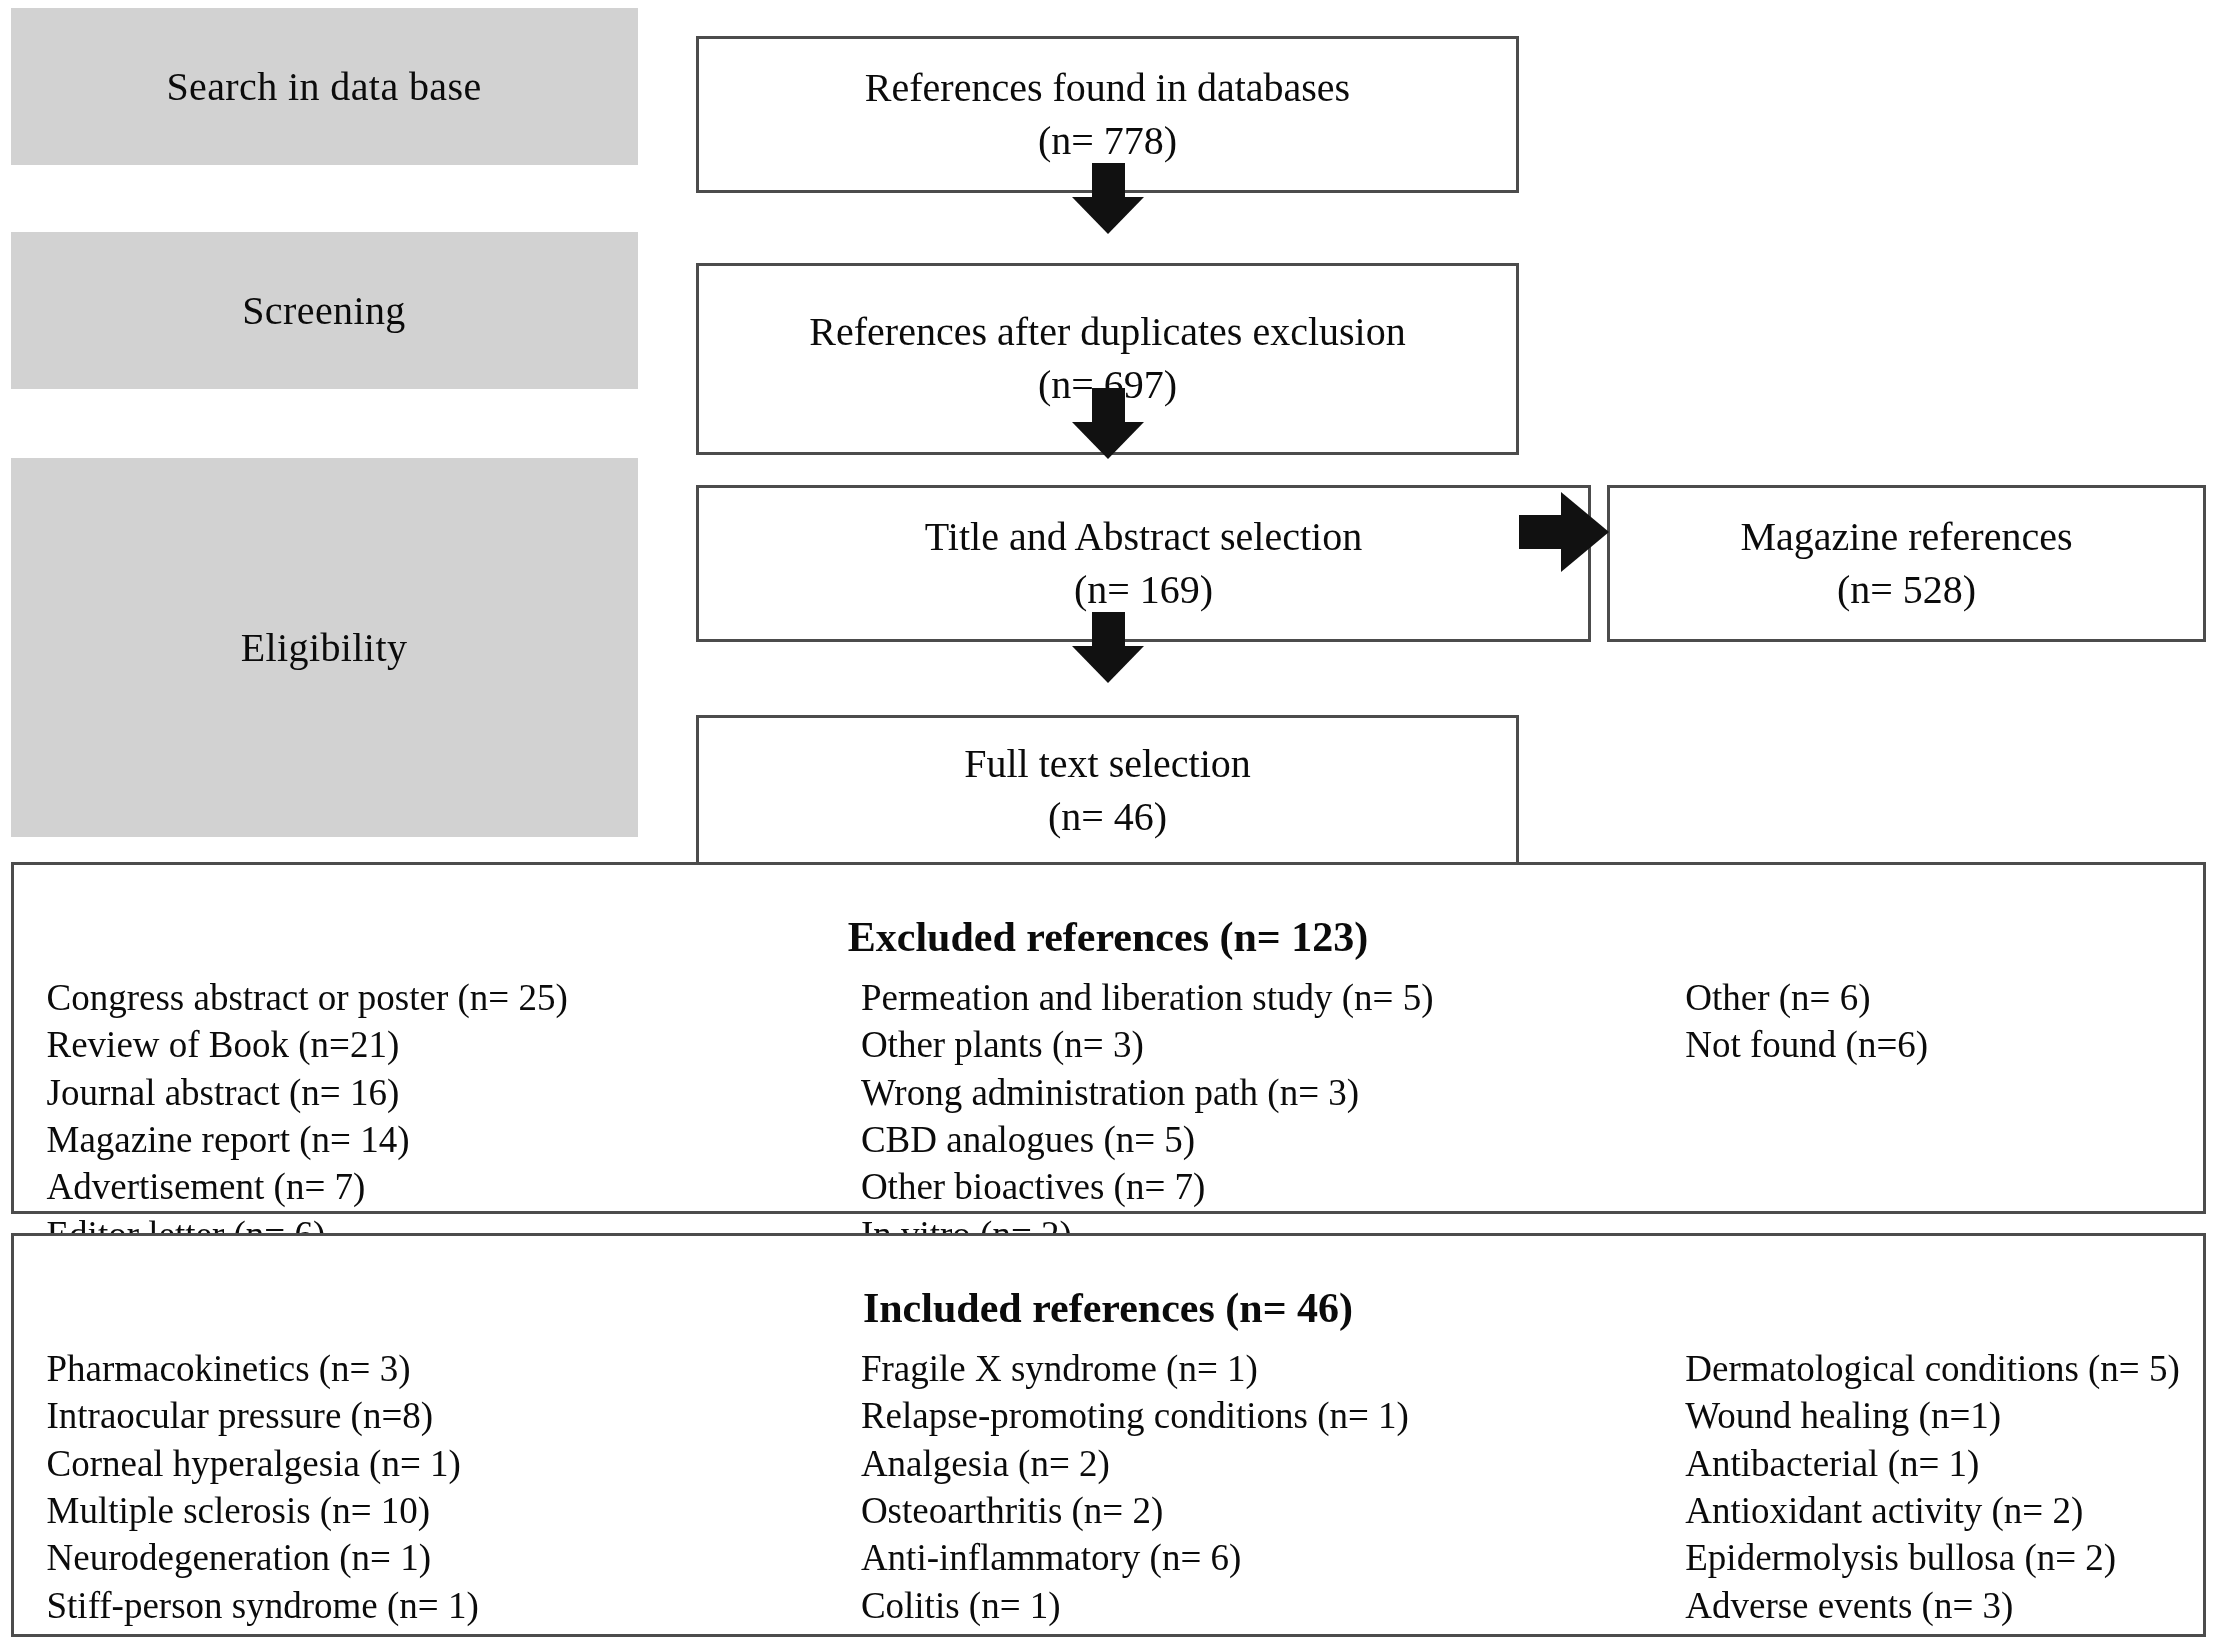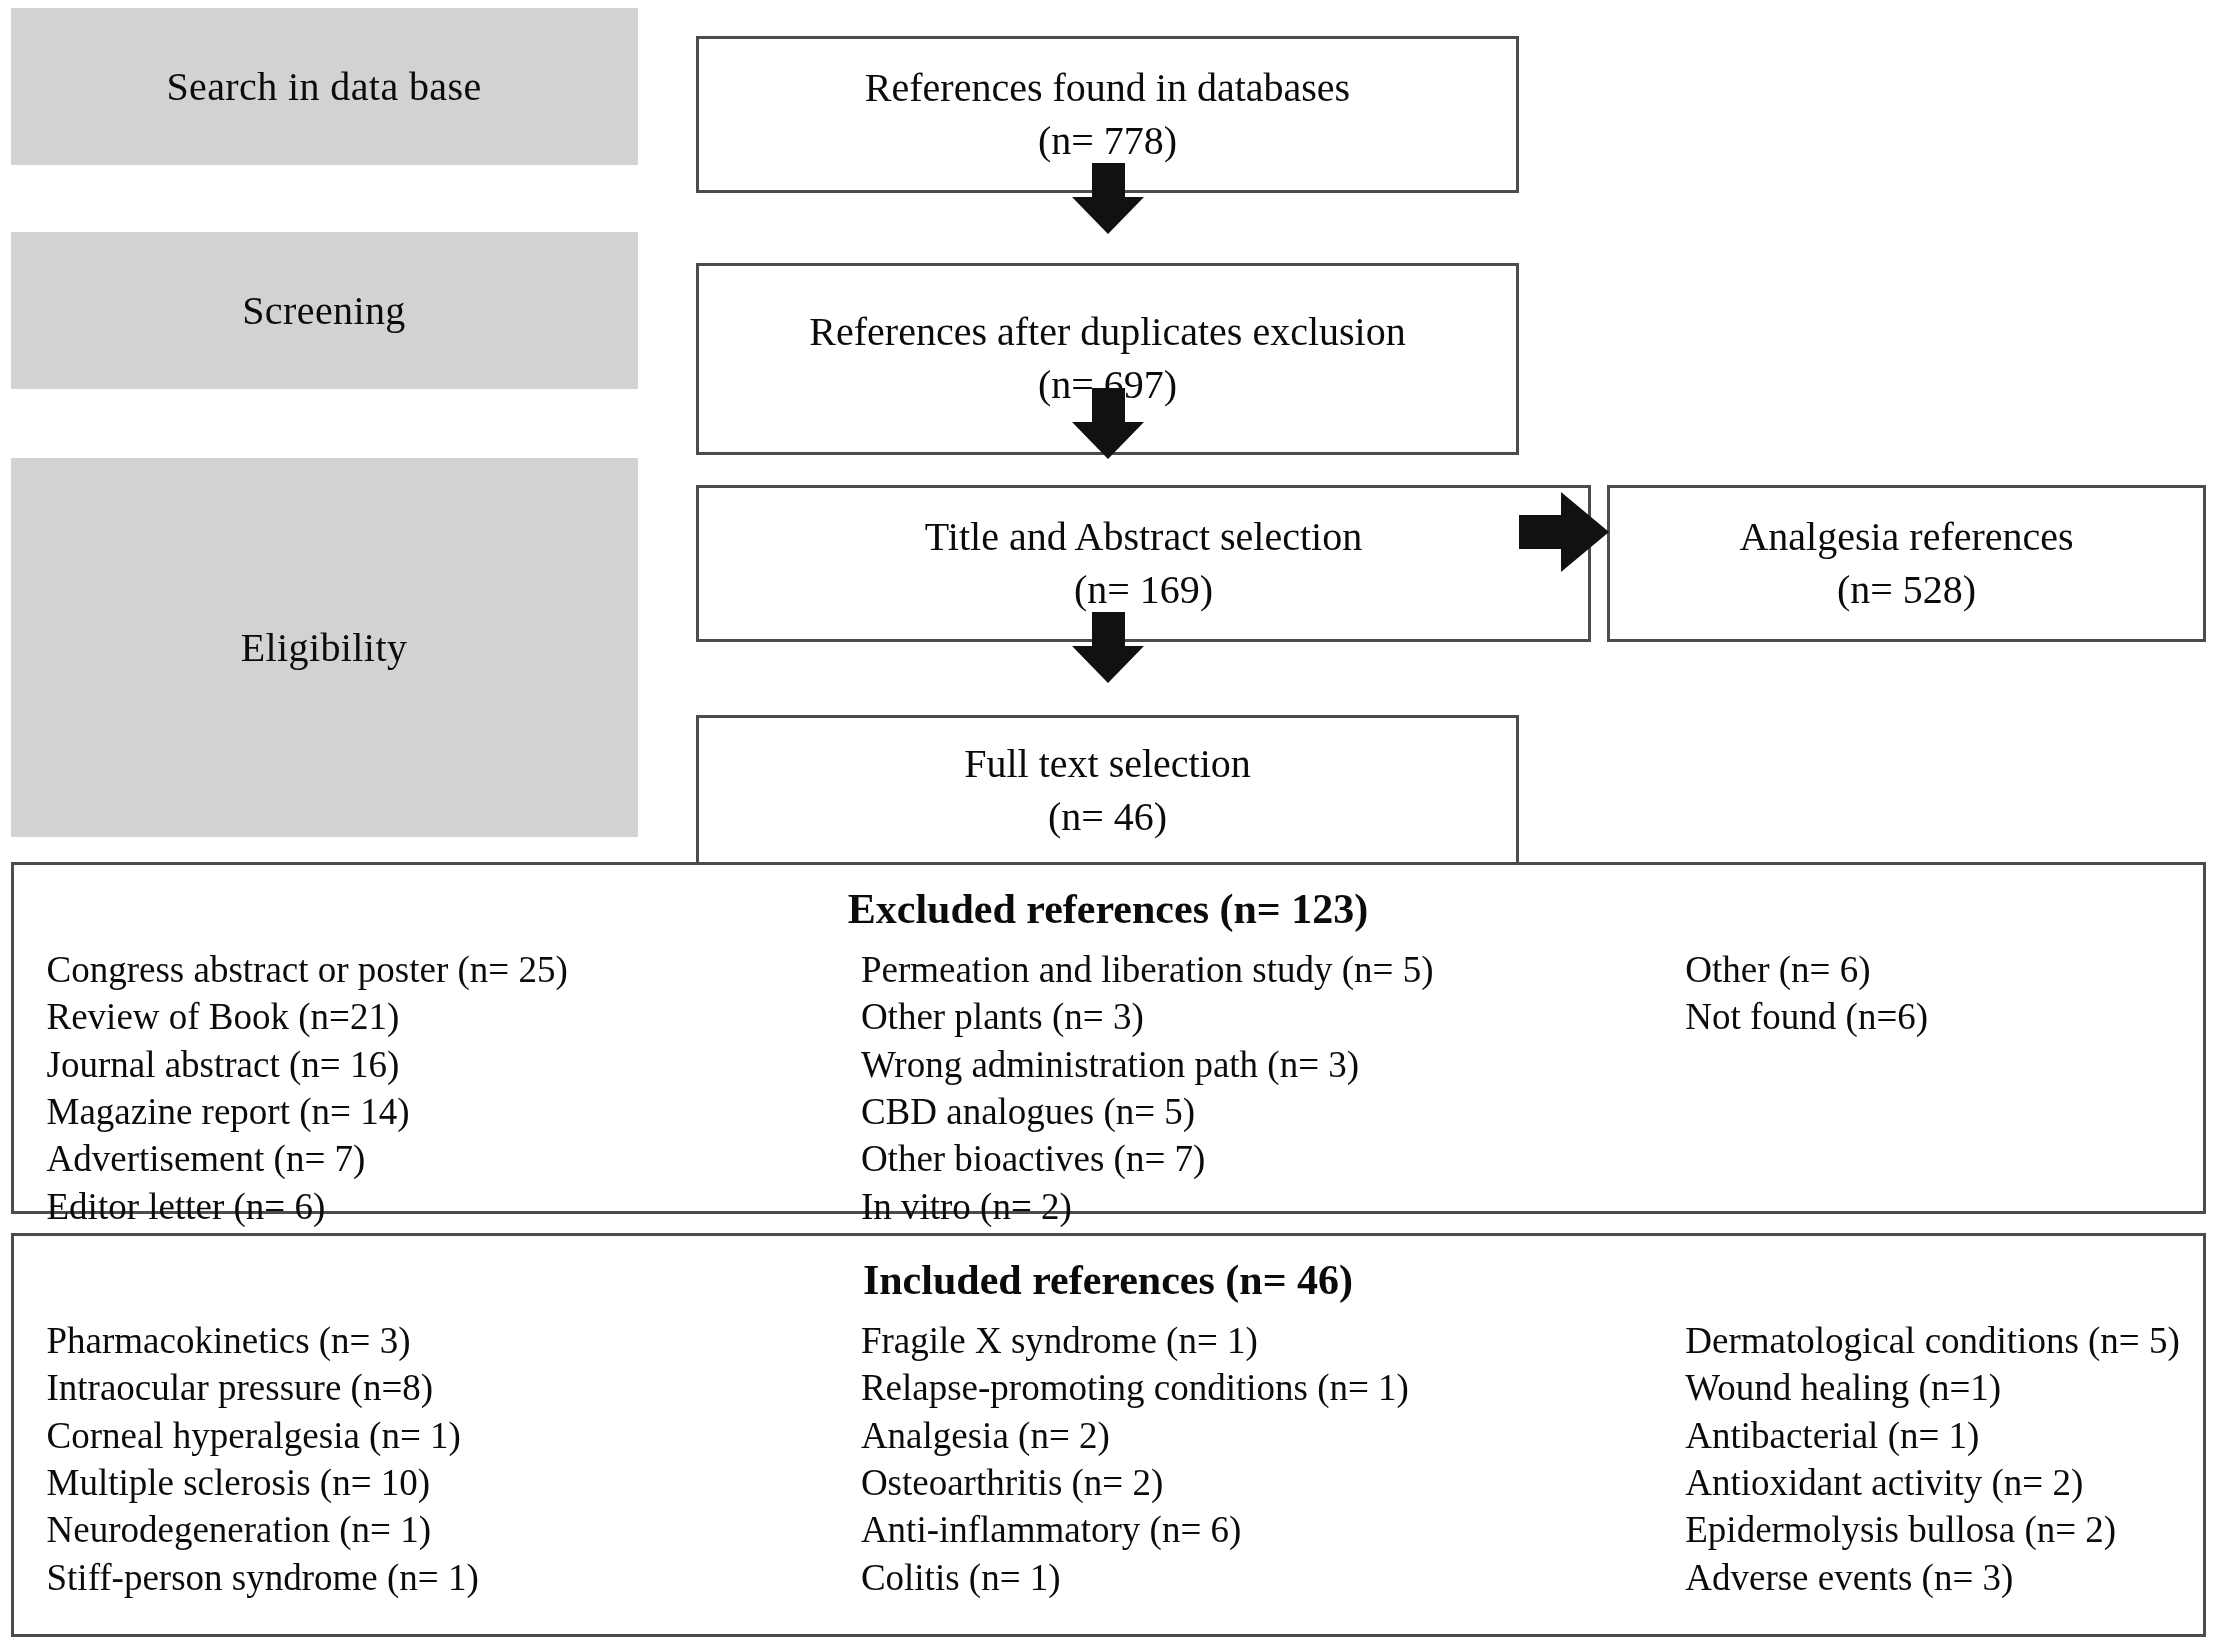--- a/index.html
+++ b/index.html
@@ -126,20 +126,21 @@
   #panel-included { top: 1233px; height: 404px; }
 
   .ref-title {
     text-align: center;
     font-weight: bold;
     font-size: 42px;
     color: #0b0b0b;
     padding-top: 19.5px;
     padding-bottom: 9px;
     letter-spacing: 0px;
+    margin-top: 28px;
   }
 
   .ref-cols {
     display: flex;
     padding: 4.5px 0 0 0;
   }
   .ref-col {
     box-sizing: border-box;
   }
   .ref-col.c1 { width: 816px; padding-left: 33px; }
@@ -181,21 +182,21 @@
     <span>References after duplicates exclusion</span>
     <span class="line2">(n= 697)</span>
   </div>
 
   <div class="flow-box" id="box-titleabs">
     <span>Title  and Abstract selection</span>
     <span class="line2">(n= 169)</span>
   </div>
 
   <div class="flow-box" id="box-excluded">
-    <span>Analgesia references</span>
+    <span>Magazine references</span>
     <span class="line2">(n= 528)</span>
   </div>
 
   <div class="flow-box" id="box-fulltext">
     <span>Full  text selection</span>
     <span class="line2">(n= 46)</span>
   </div>
 
   <div class="arrow-down" id="arrow-1">
     <div class="shaft"></div>

